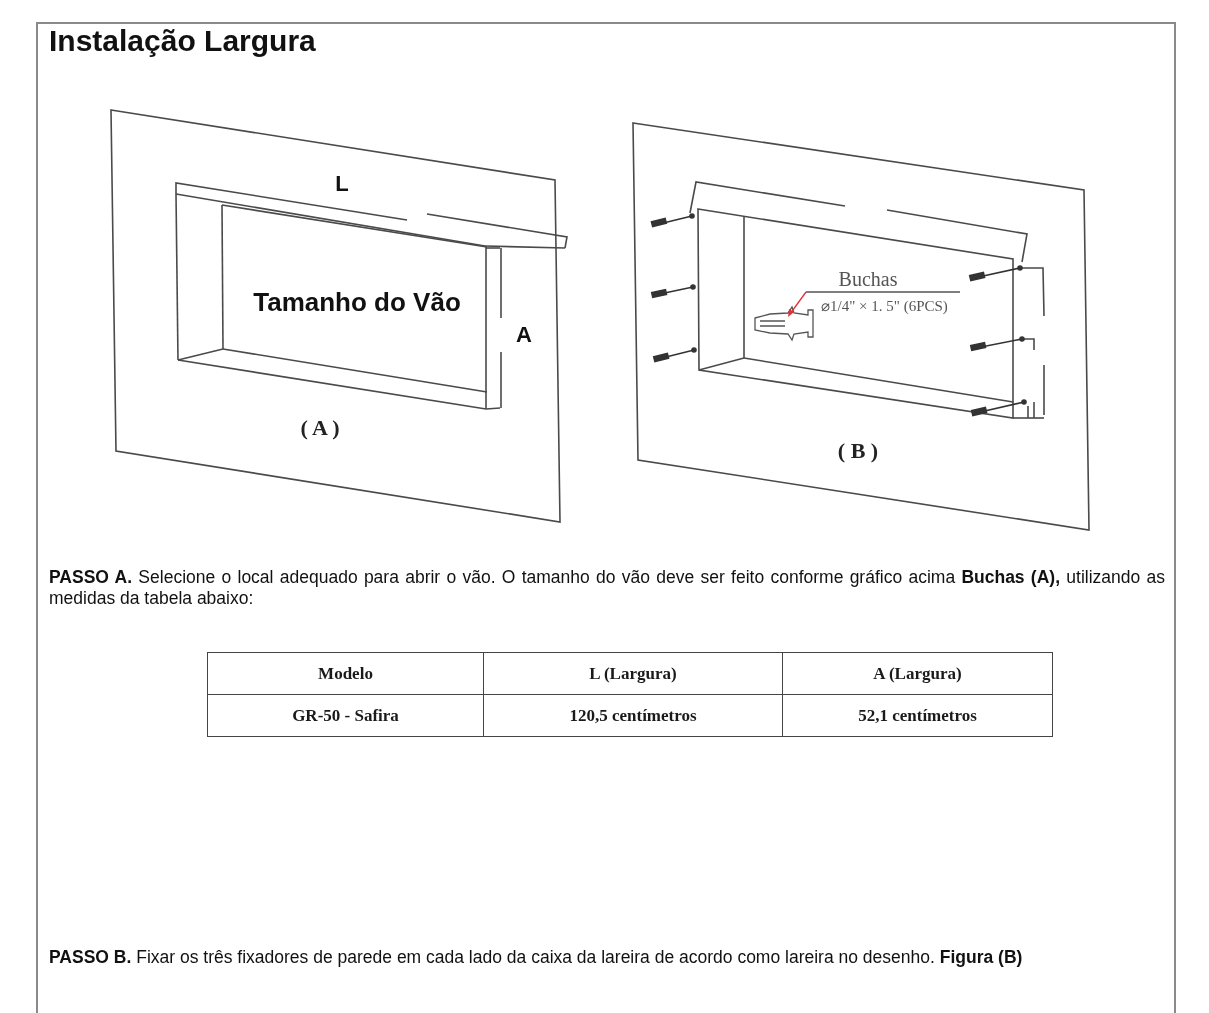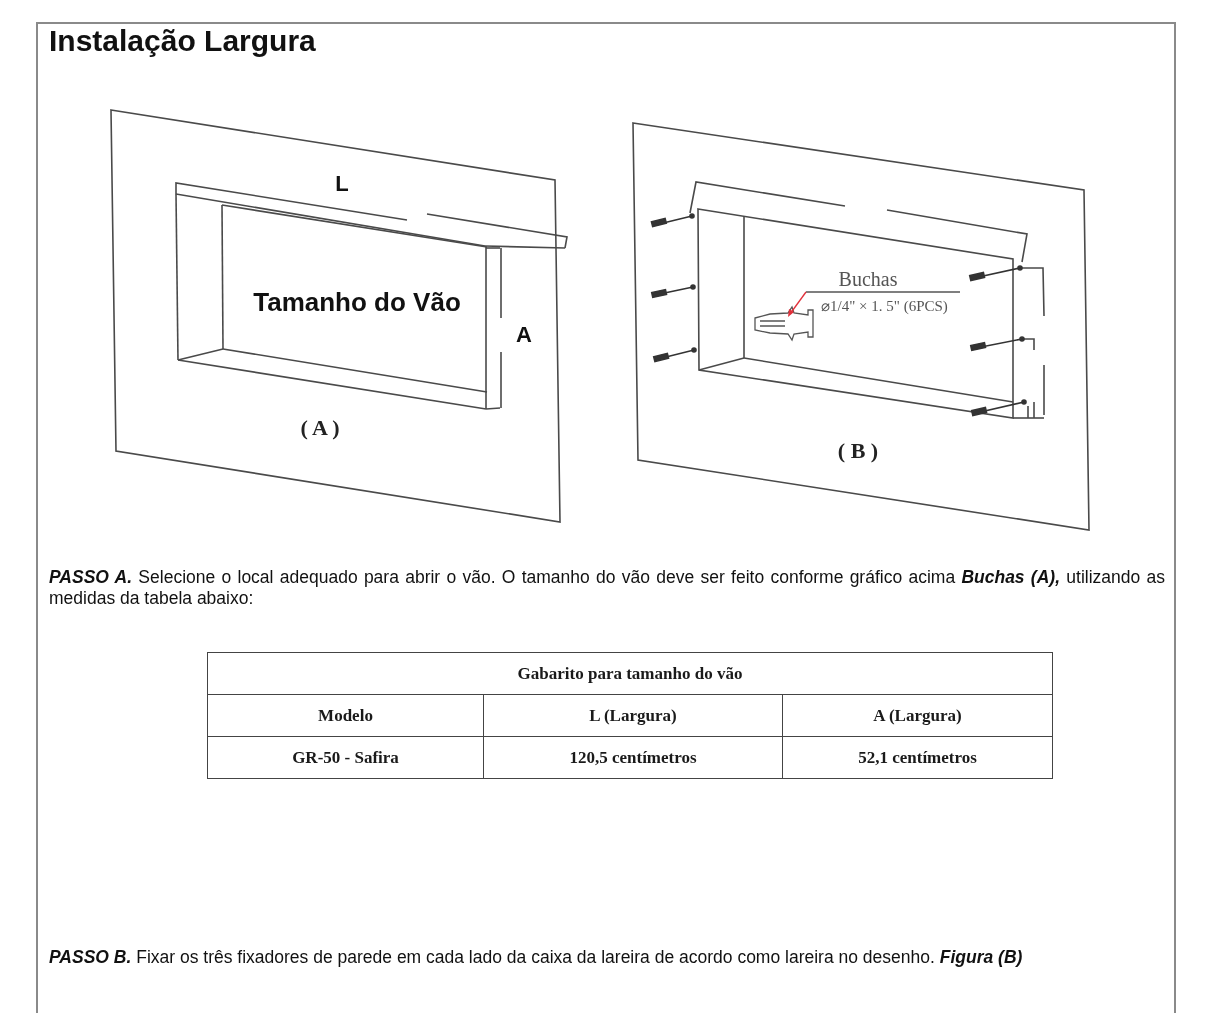--- a/index.html
+++ b/index.html
@@ -8,21 +8,21 @@
   .page-frame { position: absolute; left: 36px; top: 22px; width: 1140px; height: 1010px;
                 border-left: 2px solid #8a8a8a; border-top: 2px solid #8a8a8a; border-right: 2px solid #8a8a8a;
                 box-sizing: border-box; }
   .title { position: absolute; left: 49px; top: 24px; font-size: 30px; font-weight: bold; letter-spacing: 0px; color: #111; }
   .figure { position: absolute; }
   .fig-a { left: 80px; top: 90px; width: 520px; height: 450px; }
   .fig-b { left: 620px; top: 110px; width: 480px; height: 430px; }
   svg text { font-family: "Liberation Sans", sans-serif; }
   .serif { font-family: "Liberation Serif", serif; }
   .para { position: absolute; left: 49px; width: 1116px; font-size: 17.5px; line-height: 21px; text-align: justify; color: #111; }
-  .para b { font-weight: bold; font-style: italic; }
+  .para b { font-weight: bold; }
   .para-a { top: 567px; }
   .para-b { top: 947px; }
   table.gab { position: absolute; left: 207px; top: 652px; width: 846px; border-collapse: collapse;
               font-family: "Liberation Serif", serif; font-weight: bold; font-size: 17px; color: #1a1a1a; }
   table.gab td, table.gab th { border: 1.5px solid #444; padding: 0 10px; height: 41px; }
   table.gab th.cap { text-align: center; height: 41px; font-weight: bold; }
   table.gab td.c { text-align: center; }
   table.gab td.l { text-align: center; }
 </style>
 </head>
@@ -124,23 +124,20 @@
     <text x="238" y="348" font-size="22" font-weight="bold" fill="#222" text-anchor="middle" class="serif">( B )</text>
   </svg>
 </div>
 
 <div class="para para-a">
   <b>PASSO A.</b><span> Selecione o local adequado para abrir o vão. O tamanho do vão deve ser feito conforme gráfico acima </span><b>Buchas (A),</b><span> utilizando as medidas da tabela abaixo:</span>
 </div>
 
 <table class="gab">
   <tbody>
-      <tr>
-    <th class="cap" colspan="3">Gabarito para tamanho do vão</th>
-  </tr>
   <tr>
     <td class="c" style="width:255px">Modelo</td>
     <td class="c" style="width:278px">L (Largura)</td>
     <td class="c">A (Largura)</td>
   </tr>
   <tr>
     <td class="l">GR-50 - Safira</td>
     <td class="c">120,5 centímetros</td>
     <td class="c">52,1 centímetros</td>
   </tr>

